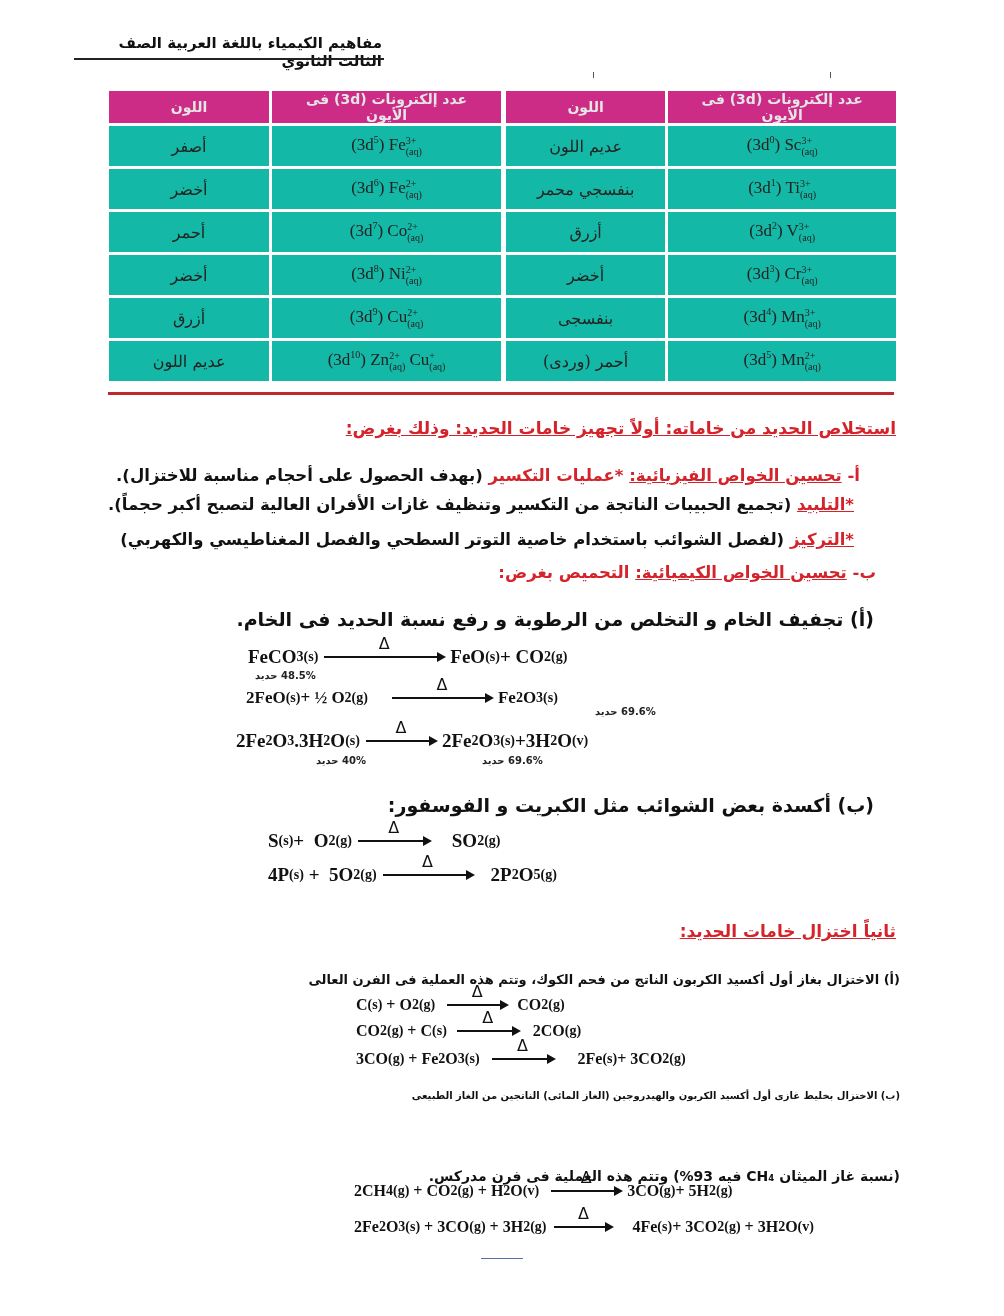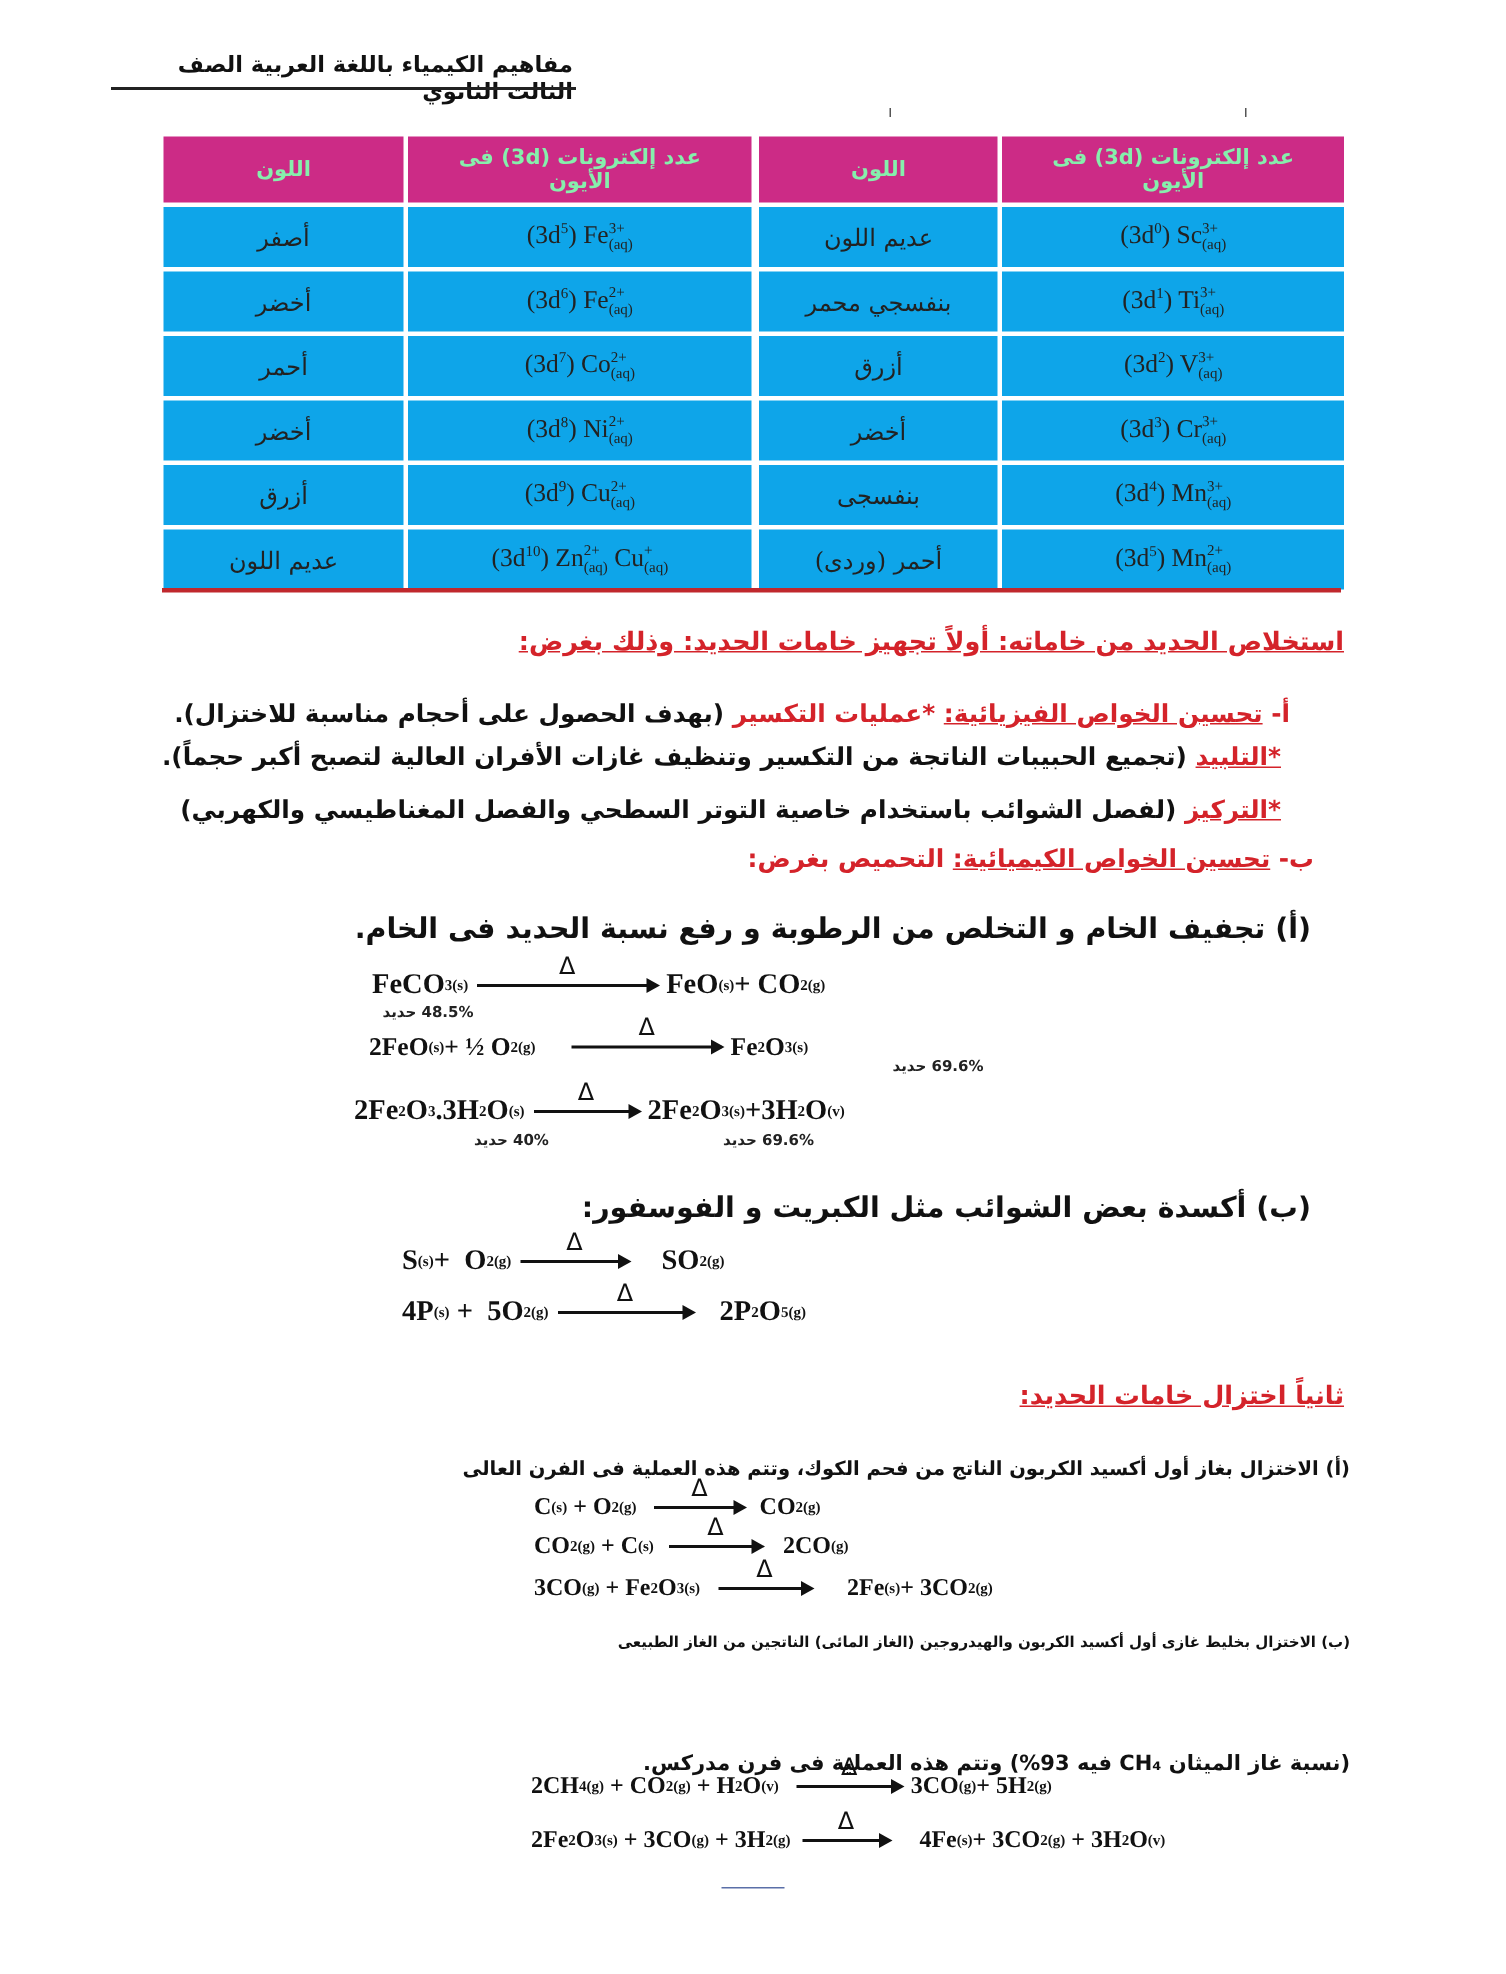--- a/index.html
+++ b/index.html
@@ -16,25 +16,25 @@
     position: absolute; left: 74px; top: 58px; width: 310px; height: 2px; background: #222;
   }
   .tick { position: absolute; top: 72px; width: 1px; height: 6px; background: #555; }
 
   
   .ion-table {
     position: absolute; top: 88px; border-collapse: separate; border-spacing: 3px;
     direction: rtl; font-family: "Liberation Serif", serif;
   }
   .ion-table th {
-    background: #cc2b86; color: #86efac; font-weight: bold; font-size: 14px;
-    font-family: "DejaVu Sans", sans-serif; height: 44px; padding: 0 20px;
+    background: #cc2b86; color: #e5e5e5; font-weight: bold; font-size: 14px;
+    font-family: "DejaVu Sans", sans-serif; height: 32px; padding: 0 20px;
   }
   .ion-table td {
-    background: #0ea5e9; height: 38px; text-align: center; font-size: 17px; color: #222;
+    background: #14b8a6; height: 38px; text-align: center; font-size: 17px; color: #222;
   }
   .ion-table td.col-color { font-size: 16px; font-family: "DejaVu Serif", serif; }
   .ion-table td.col-ion { direction: ltr; font-family: "Liberation Serif", serif; }
   .t-right { left: 503px; width: 396px; }
   .t-left { left: 106px; width: 398px; }
   .ion-table th.h-ion, .ion-table td.col-ion { width: 230px; }
   .ion-table th.h-color, .ion-table td.col-color { width: 148px; }
   .ion sup, .ion sub { font-size: 10px; }
   .ion .ss { display: inline-flex; flex-direction: column; vertical-align: middle; line-height: 11px; font-size: 10px; text-align: left; }
 
@@ -56,21 +56,21 @@
   .p4 { top: 563px; right: 128px; }
 
   .sub-heading {
     position: absolute; direction: rtl; font-weight: bold; font-size: 19px;
     font-family: "DejaVu Sans", sans-serif; white-space: nowrap; color: #111;
   }
   .eq {
     position: absolute; font-family: "Liberation Serif", serif; font-weight: bold;
     font-size: 19px; white-space: nowrap; color: #111; display: flex; align-items: center;
   }
-  .eq sub { font-size: 10px; }
+  .eq sub { font-size: 14px; }
   .arrow {
     display: inline-block; position: relative; height: 2px; background: #111; margin: 0 6px;
     vertical-align: middle;
   }
   .arrow::after {
     content: ""; position: absolute; right: -2px; top: -4px;
     border-left: 9px solid #111; border-top: 5px solid transparent; border-bottom: 5px solid transparent;
   }
   .delta {
     position: absolute; top: -22px; left: 50%; transform: translateX(-50%);

